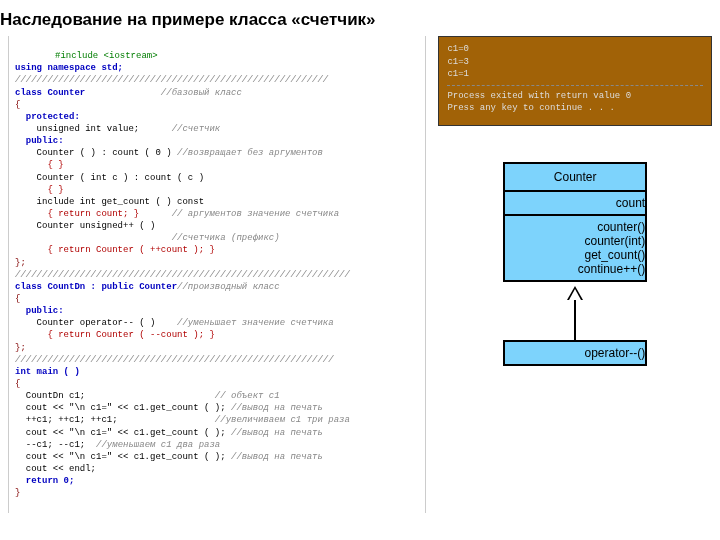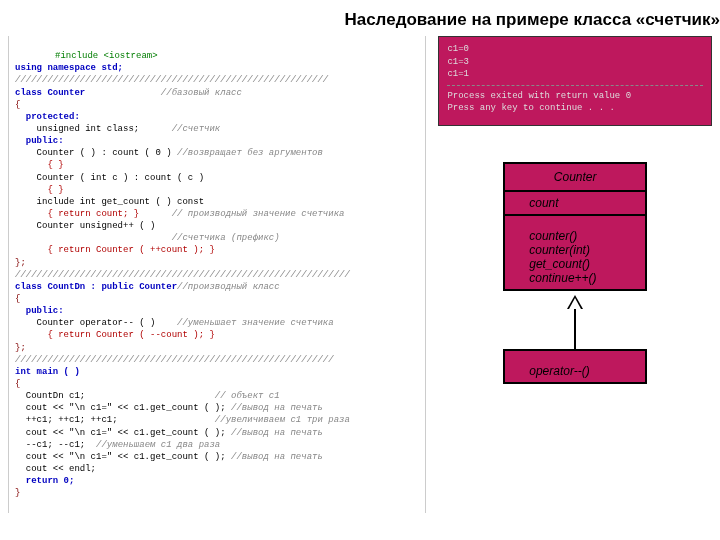--- a/index.html
+++ b/index.html
@@ -8,21 +8,21 @@
     height: 540px;
     background: #fff;
     font-family: Arial, sans-serif;
     font-size: 10px;
     overflow: hidden;
     position: relative;
   }
   .title {
     font-weight: bold;
     font-size: 17px;
-    text-align: right;
+    text-align: left;
     padding: 10px 0 6px 0;
   }
   .layout {
     display: flex;
     padding: 0 8px 8px 8px;
     gap: 12px;
   }
   .code-panel {
     flex: 1.5;
     background: #fff;
@@ -42,21 +42,21 @@
   .red  { color: #b00000; }
   .black{ color: #000; }
   .brace{ color: #800000; }
   .right-col {
     flex: 1;
     display: flex;
     flex-direction: column;
     gap: 16px;
   }
   .console {
-    background: #be185d;
+    background: #a16207;
     color: #ddd;
     font-family: "Courier New", monospace;
     font-size: 9px;
     line-height: 1.4;
     padding: 6px 8px 10px 8px;
     min-height: 72px;
     border: 1px solid #333;
   }
   .console .hr {
     border: 0;
@@ -65,29 +65,29 @@
   }
   .uml {
     display: flex;
     flex-direction: column;
     align-items: center;
     margin-top: 20px;
   }
   .uml-box {
     width: 140px;
     border: 2px solid #000;
-    background: #be185d;
-    font-style: italic;
+    background: #7dd3fc;
   }
   .uml-row {
     border-bottom: 2px solid #000;
-    padding: 4px 24px;
+    padding: 4px 0;
     font-size: 12px;
+    text-align: right;
   }
-  .uml-row:last-child { border-bottom: 0; margin-top: 9px; }
+  .uml-row:last-child { border-bottom: 0; }
   .uml-title { text-align: center; font-weight: normal; padding: 6px; }
   .uml-arrow {
     width: 0; height: 0;
     border-left: 8px solid transparent;
     border-right: 8px solid transparent;
     border-bottom: 14px solid #000;
     margin-top: 4px;
     position: relative;
   }
   .uml-arrow::after{
@@ -109,28 +109,28 @@
 
 <div class="layout">
 
   <div class="code-panel">
 <span class="grn">#include &lt;iostream&gt;</span>
 <span class="kw">using namespace std;</span>
 <span class="cmt">//////////////////////////////////////////////////////////</span>
 <span><span class="kw">class Counter</span>              <span class="cmt">//базовый класс</span></span>
 <span class="brace">{</span>
 <span class="kw">  protected:</span>
-<span><span class="black">    unsigned int class;</span>      <span class="cmt">//счетчик</span></span>
+<span><span class="black">    unsigned int value;</span>      <span class="cmt">//счетчик</span></span>
 <span class="kw">  public:</span>
 <span><span class="black">    Counter ( ) : count ( 0 )</span> <span class="cmt">//возвращает без аргументов</span></span>
 <span class="red">      { }</span>
 <span class="black">    Counter ( int c ) : count ( c )</span>
 <span class="red">      { }</span>
 <span class="black">    include int get_count ( ) const</span>
-<span><span class="red">      { return count; }</span>      <span class="cmt">// производный значение счетчика</span></span>
+<span><span class="red">      { return count; }</span>      <span class="cmt">// аргументов значение счетчика</span></span>
 <span><span class="black">    Counter unsigned++ ( )</span>   <span class="cmt"></span></span>
 <span>                             <span class="cmt">//счетчика (префикс)</span></span>
 <span class="red">      { return Counter ( ++count ); }</span>
 <span class="brace">};</span>
 <span class="cmt">//////////////////////////////////////////////////////////////</span>
 <span><span class="kw">class CountDn : public Counter</span><span class="cmt">//производный класс</span></span>
 <span class="brace">{</span>
 <span class="kw">  public:</span>
 <span><span class="black">    Counter operator-- ( )</span>    <span class="cmt">//уменьшает значение счетчика</span></span>
 <span class="red">      { return Counter ( --count ); }</span>

